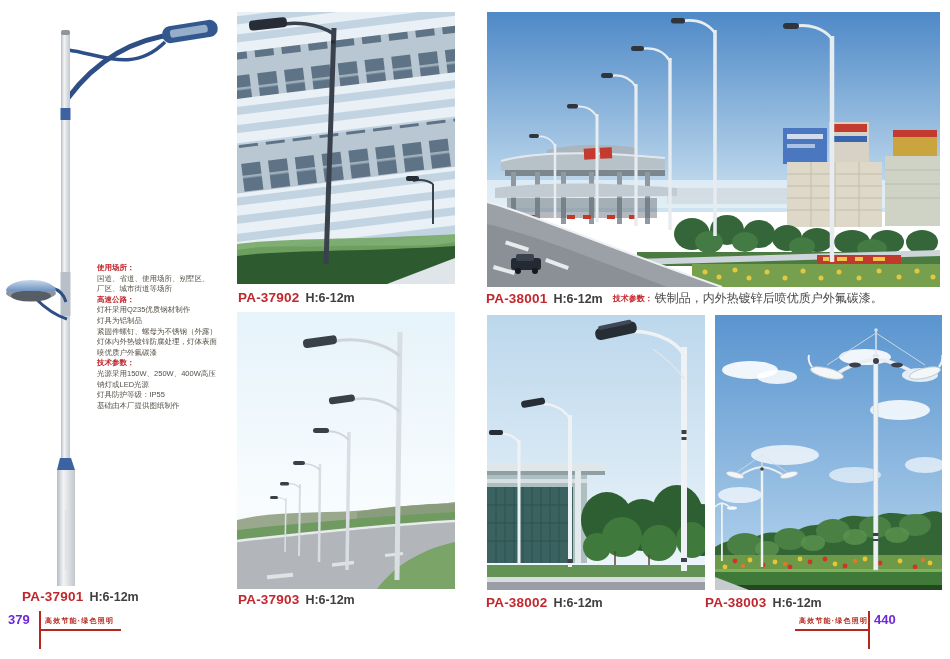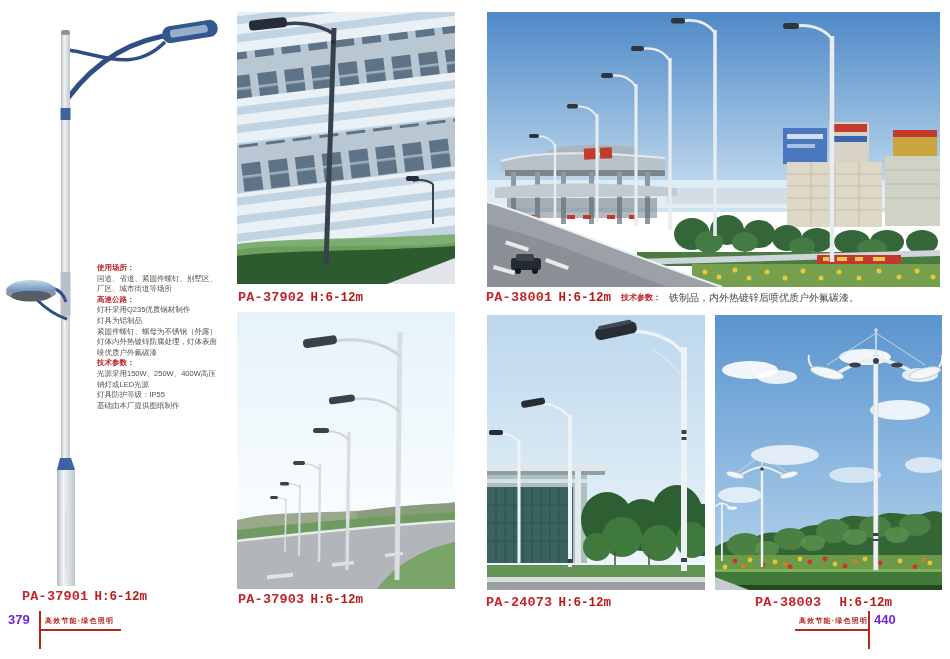--- a/index.html
+++ b/index.html
@@ -4,25 +4,25 @@
 <style>
   *{margin:0;padding:0;box-sizing:border-box;}
   html,body{background:#ffffff;}
   .page{
     position:relative;width:950px;height:659px;background:#ffffff;overflow:hidden;
     font-family:"Liberation Sans","DejaVu Sans",sans-serif;
   }
   .photo{position:absolute;overflow:hidden;background:#fff;}
   .photo svg{display:block;width:100%;height:100%;}
 
-  .caption{position:absolute;display:flex;align-items:baseline;white-space:nowrap;font-family:Liberation Mono, monospace;}
+  .caption{position:absolute;display:flex;align-items:baseline;white-space:nowrap;}
   .caption .code{color:#c1272d;font-weight:bold;font-size:13.5px;letter-spacing:.2px;}
-  .caption .h{color:#b91c1c;font-weight:bold;font-size:12.5px;margin-left:6px;}
+  .caption .h{color:#404040;font-weight:bold;font-size:12.5px;margin-left:6px;}
   .caption .tech-label{color:#c1272d;font-weight:bold;font-size:8px;margin-left:10px;}
-  .caption .tech-note{color:#4a4a4a;font-size:10px;margin-left:8px;}
+  .caption .tech-note{color:#4a4a4a;font-size:12px;margin-left:2px;}
 
   .spec{position:absolute;left:92px;top:253px;width:146px;font-size:7.5px;line-height:10.6px;color:#555046;}
   .spec .t{color:#c1272d;font-weight:bold;}
 
   .fl-num,.fr-num{position:absolute;font-size:13px;font-weight:bold;color:#6d28d9;}
   .fl-num{left:8px;top:612px;}
   .fr-num{left:874px;top:612px;}
   .vline{position:absolute;width:2px;height:38px;background:#b5281e;top:611px;}
   .fl-vline{left:39px;}
   .fr-vline{left:868px;}
@@ -66,21 +66,21 @@
       <ellipse cx="26" cy="283" rx="25" ry="7.5" fill="#8d949b"></ellipse>
       <ellipse cx="26" cy="286" rx="20" ry="5.5" fill="#575d64"></ellipse>
       <path d="M1,281 A25,11 0 0 1 51,281 Z" fill="url(#ufo)"></path>
       <path d="M55,448 L66,448 L70,460 L52,460 Z" fill="#3c62a0"></path>
       <rect x="52" y="460" width="18" height="116" fill="url(#pg1)"></rect>
       <line x1="61" y1="500" x2="61" y2="560" stroke="#d8dbe0" stroke-width="1"></line>
     </svg>
 
     <div class="spec">
       <div class="t">使用场所：</div>
-      <div>国道、省道、紧固件螺钉、别墅区、</div>
+      <div>国道、省道、使用场所、别墅区、</div>
       <div>厂区、城市街道等场所</div>
       <div class="t">高速公路：</div>
       <div>灯杆采用Q235优质钢材制作</div>
       <div>灯具为铝制品</div>
       <div>紧固件螺钉、螺母为不锈钢（外露）</div>
       <div>灯体内外热镀锌防腐处理，灯体表面</div>
       <div>喷优质户外氟碳漆</div>
       <div class="t">技术参数：</div>
       <div>光源采用150W、250W、400W高压</div>
       <div>钠灯或LED光源</div>
@@ -414,21 +414,21 @@
         <g transform="rotate(-12 128 16)">
             <rect x="108" y="10" width="42" height="12" rx="5"></rect>
           </g>
       </g>
       <g transform="rotate(-12 128 16)">
           <rect x="112" y="8" width="34" height="4" rx="2" fill="#3f4854"></rect>
         </g>
     </svg>
   </div>
   <div class="caption" style="left:486px;top:595px;">
-    <span class="code">PA-24073</span>
+    <span class="code">PA-38002</span>
     <span class="h">H:6-12m</span>
   </div>
 
   <div class="photo" style="left:715px;top:315px;width:227px;height:275px;">
     <svg viewBox="0 0 227 275">
       <defs>
         <linearGradient id="sky6" x1="0" y1="0" x2="0" y2="1">
           <stop offset="0" stop-color="#5a95cf"></stop>
             <stop offset="1" stop-color="#b9d6ee"></stop>
         </linearGradient>
@@ -526,21 +526,21 @@
       <g transform="rotate(-14 210 58)">
           <ellipse cx="210" cy="58" rx="16" ry="5" fill="#f4f7f9" stroke="#b9c3ca" stroke-width="0.8"></ellipse>
         </g>
       <path d="M97,52 C94,48 93,44 94,40" stroke="#eef2f5" stroke-width="2" fill="none"></path>
       <path d="M224,52 C227,48 228,44 227,40" stroke="#eef2f5" stroke-width="2" fill="none"></path>
       <ellipse cx="140" cy="50" rx="6" ry="2.5" fill="#39404a"></ellipse>
       <ellipse cx="182" cy="50" rx="6" ry="2.5" fill="#39404a"></ellipse>
       <circle cx="161" cy="46" r="3" fill="#3a414a"></circle>
     </svg>
   </div>
-  <div class="caption" style="left:755px;top:595px;gap:12px;">
+  <div class="caption" style="left:705px;top:595px;">
     <span class="code">PA-38003</span>
     <span class="h">H:6-12m</span>
   </div>
 
   <span class="fl-num">379</span>
   <span class="vline fl-vline"></span>
   <span class="slogan fl-slogan">高效节能·绿色照明</span>
   <span class="underline fl-underline"></span>
 
   <span class="slogan fr-slogan">高效节能·绿色照明</span>

